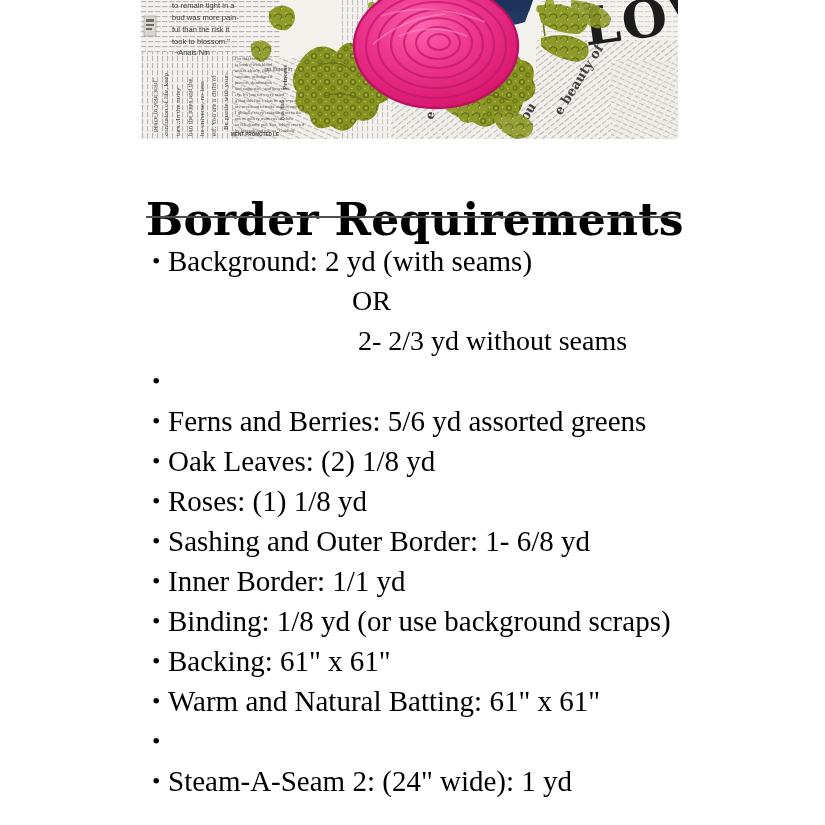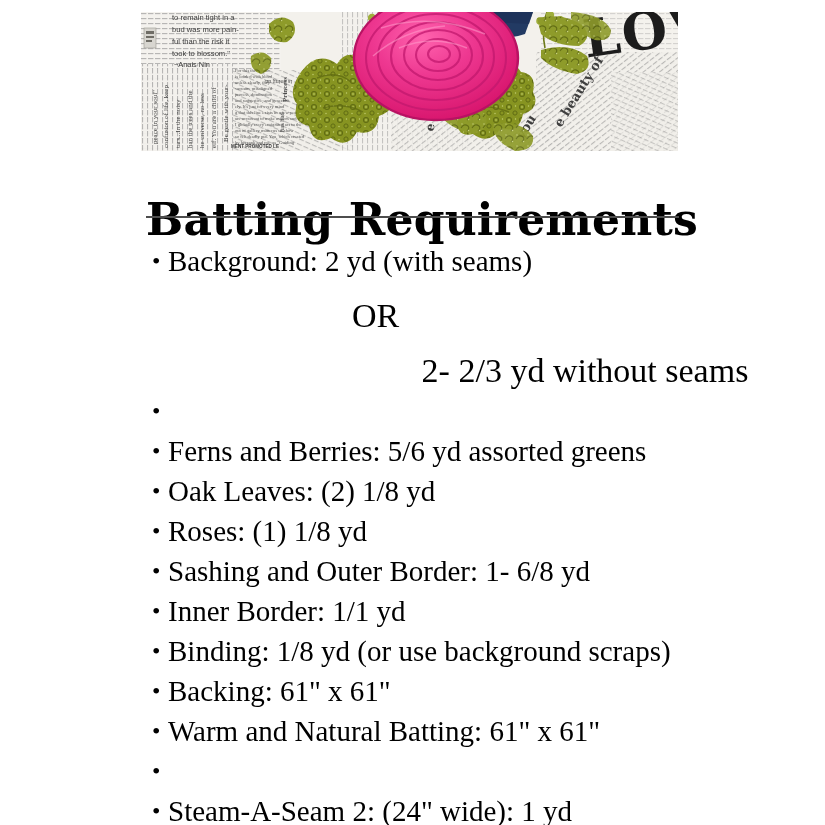--- a/index.html
+++ b/index.html
@@ -14,21 +14,21 @@
     overflow: hidden;
     font-family: "Liberation Serif", "DejaVu Serif", serif;
     color: #000000;
     position: relative;
   }
 
   
   #quilt-photo {
     position: absolute;
     left: 141px;
-    top: 12px;
+    top: 0px;
     width: 537px;
     height: 139px;
     overflow: hidden;
     background: #f2f0ec;
   }
   #quilt-photo svg { display: block; width: 100%; height: 100%; }
 
   
   #page-title {
     position: absolute;
@@ -74,27 +74,26 @@
     position: absolute;
     left: 0;
     top: 0;
     font-size: 24px;
     line-height: 40px;
   }
   
   #requirements-list li.cont-line {
     height: 40px;
     line-height: 40px;
-    font-size: 34px;
+    font-size: 28px;
     white-space: nowrap;
     padding-left: 0;
-    margin-top: 15px;
   }
   #requirements-list li.cont-line.indent-or   { padding-left: 200px; }
-  #requirements-list li.cont-line.indent-alt  { padding-left: 206px; text-align: center; }
+  #requirements-list li.cont-line.indent-alt  { padding-left: 206px; }
 </style>
 </head>
 <body>
 
 <div id="quilt-photo">
   <svg viewBox="0 0 537 139" preserveAspectRatio="none">
     <defs>
       <pattern id="newsprintLines" width="7" height="5" patternUnits="userSpaceOnUse">
         <rect width="7" height="5" fill="#f4f2ee"></rect>
         <rect y="1" width="5.4" height="1.15" fill="#8d8d8d" opacity="0.62"></rect>
@@ -268,21 +267,21 @@
           <path d="M240 16 Q290 0 344 22"></path>
           <path d="M232 44 Q262 18 304 14"></path>
           <path d="M258 36 Q292 22 326 36"></path>
         </g>
         <ellipse cx="295" cy="46" rx="82" ry="62" fill="none" stroke="#b81263" stroke-width="2.4"></ellipse>
       </g>
     </g>
   </svg>
 </div>
 
-<h1 id="page-title">Batting Requirements</h1>
+<h1 id="page-title">Border Requirements</h1>
 <div id="title-rule"></div>
 
 <ul id="requirements-list">
     <li class="req-line"><span class="bullet-glyph">•</span><span>Background: 2 yd (with seams)</span></li>
     <li class="cont-line indent-or"><span>OR</span></li>
     <li class="cont-line indent-alt"><span>2- 2/3 yd without seams</span></li>
     <li class="req-line"><span class="bullet-glyph">•</span></li>
     <li class="req-line"><span class="bullet-glyph">•</span><span>Ferns and Berries: 5/6 yd assorted greens</span></li>
     <li class="req-line"><span class="bullet-glyph">•</span><span>Oak Leaves: (2) 1/8 yd</span></li>
     <li class="req-line"><span class="bullet-glyph">•</span><span>Roses: (1) 1/8 yd</span></li>

